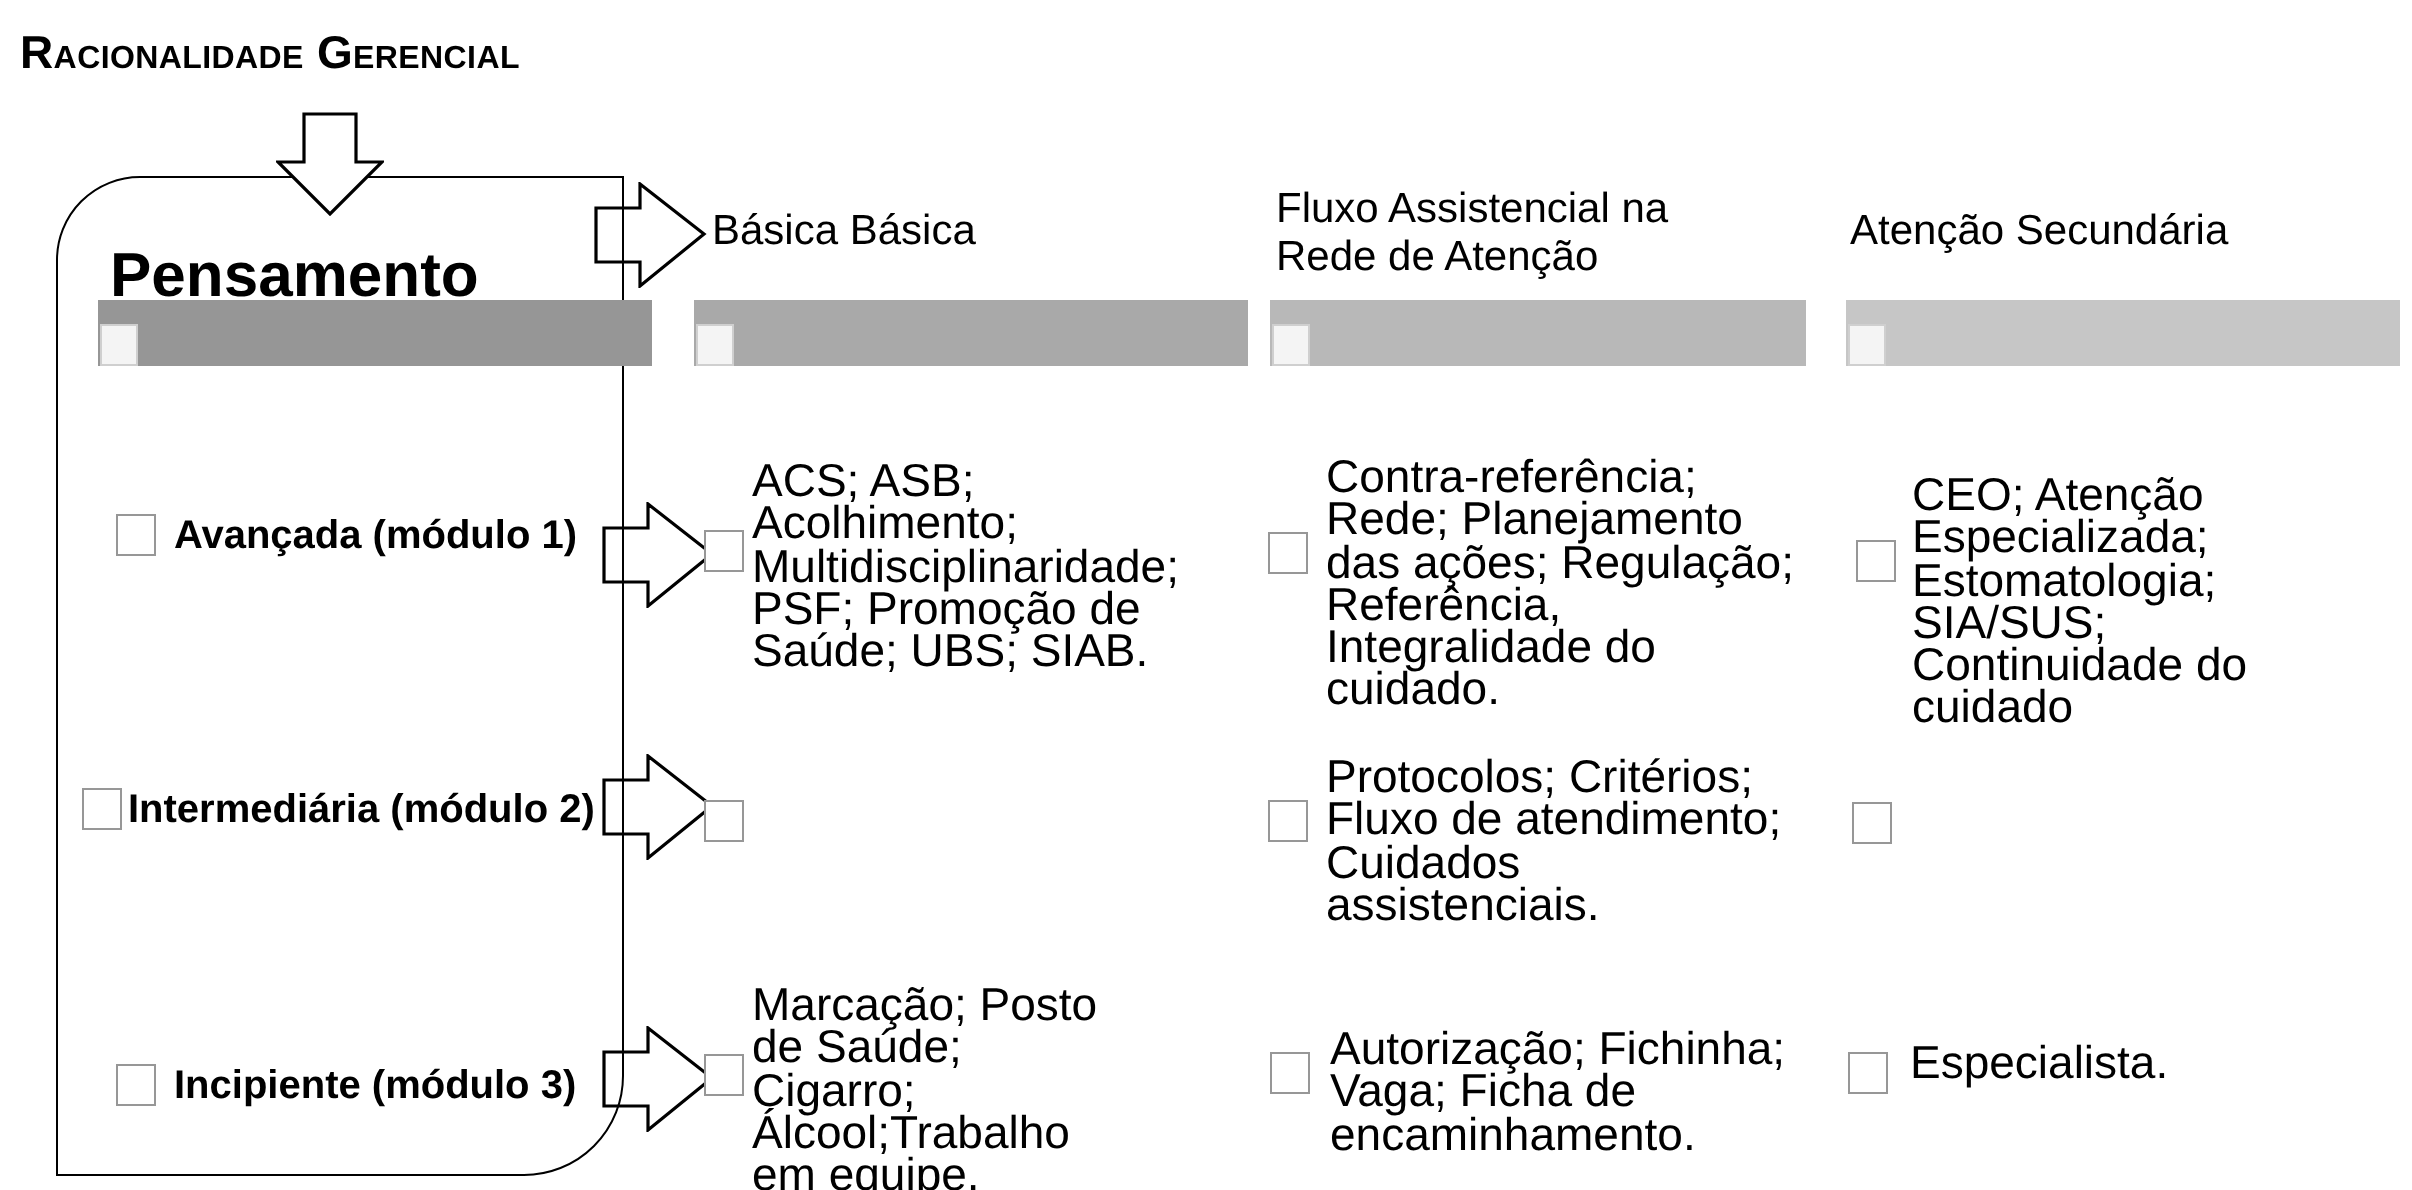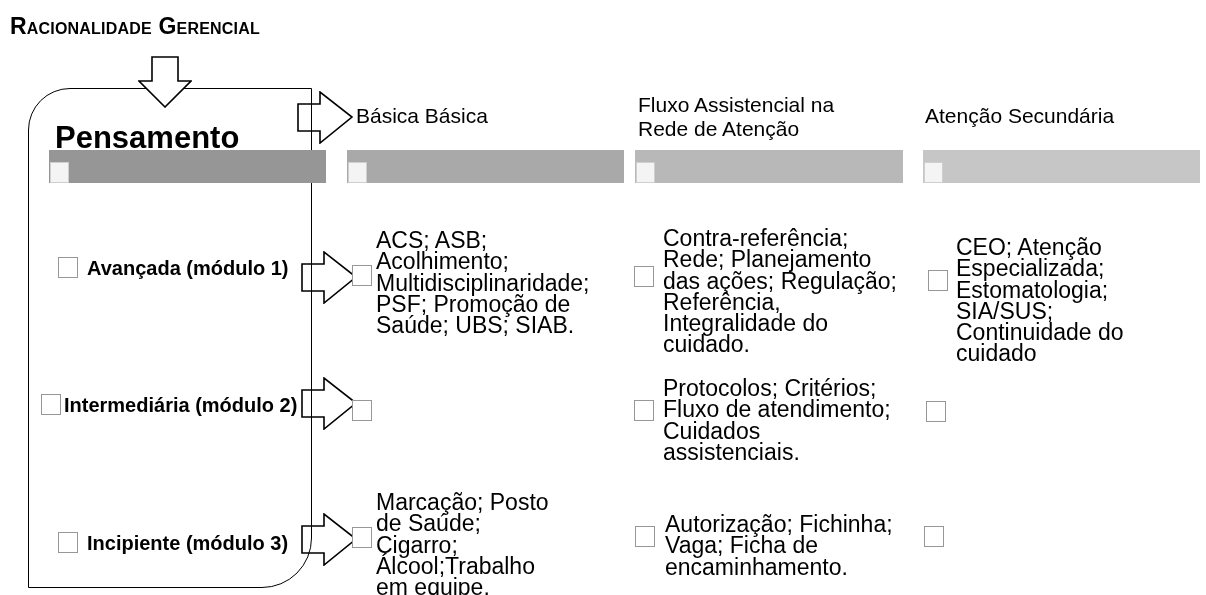--- a/index.html
+++ b/index.html
@@ -110,14 +110,15 @@
   <span class="cb" style="left:58px; top:532px;"></span>
   <div class="row-label" style="left:87px; top:532px;">Incipiente (módulo 3)</div>
   <svg class="arrow" style="left:301px; top:513px;" width="57" height="53" viewBox="0 0 57 53">
     <polygon points="1,13 23,13 23,1 55,26 23,52 23,40 1,40" fill="none" stroke="#000000" stroke-width="1.6"></polygon>
   </svg>
   <span class="cb" style="left:352px; top:527px;"></span>
   <div class="cell-text" style="left:376px; top:492px; width:192px;">Marcação; Posto de Saúde; Cigarro; Álcool;Trabalho em equipe.</div>
   <span class="cb" style="left:635px; top:526px;"></span>
   <div class="cell-text" style="left:665px; top:502px; width:230px;margin-top:12px;">Autorização; Fichinha; Vaga; Ficha de encaminhamento.</div>
   <span class="cb" style="left:924px; top:526px;"></span>
+  <div class="cell-text" style="left:955px; top:521px; width:250px;">Especialista.</div>
 
 </div>
 
 </body></html>

